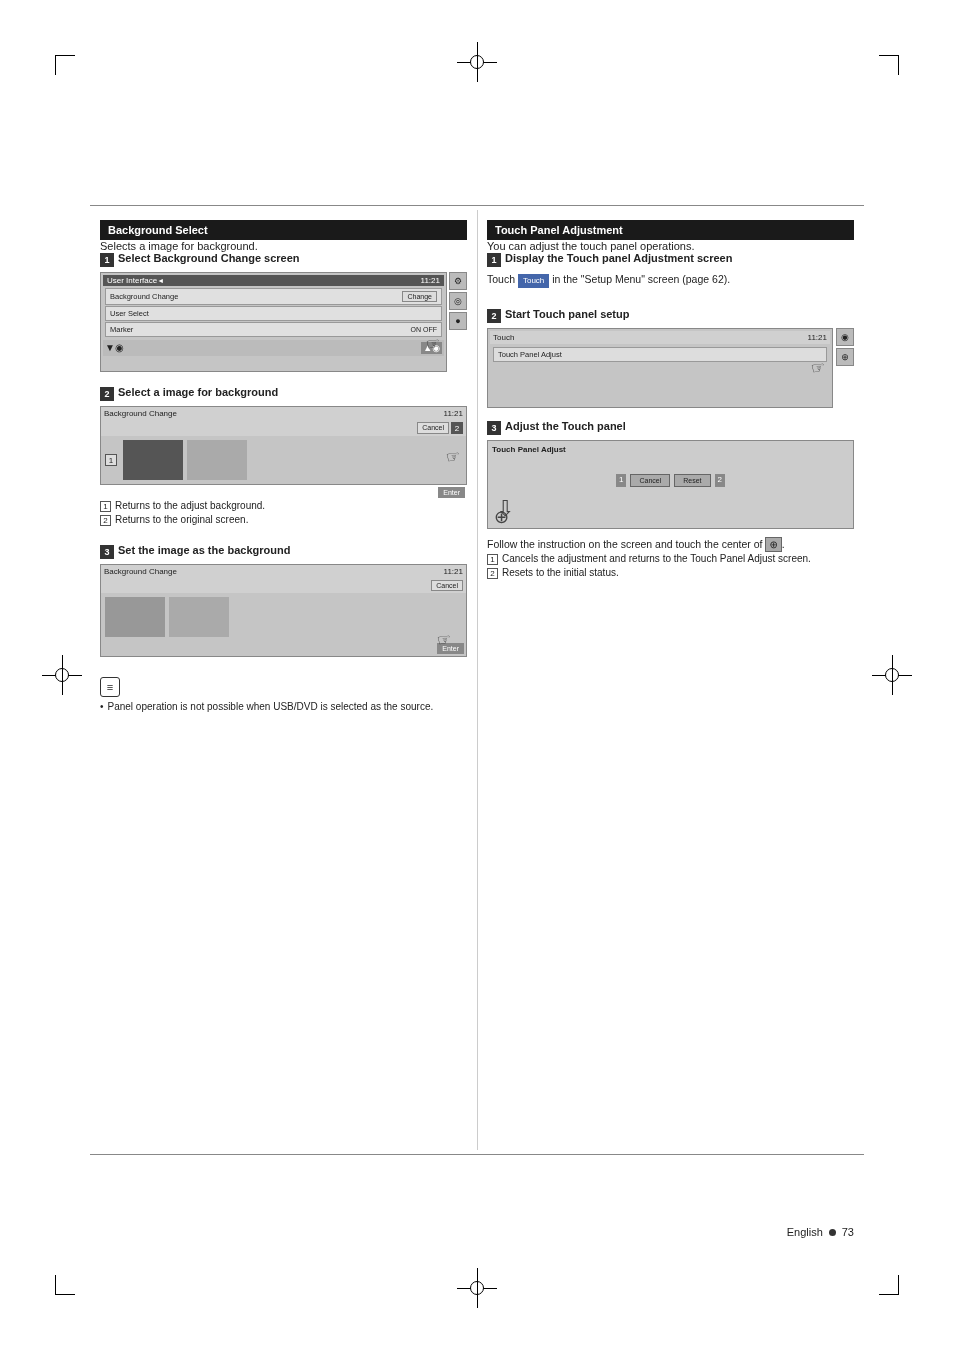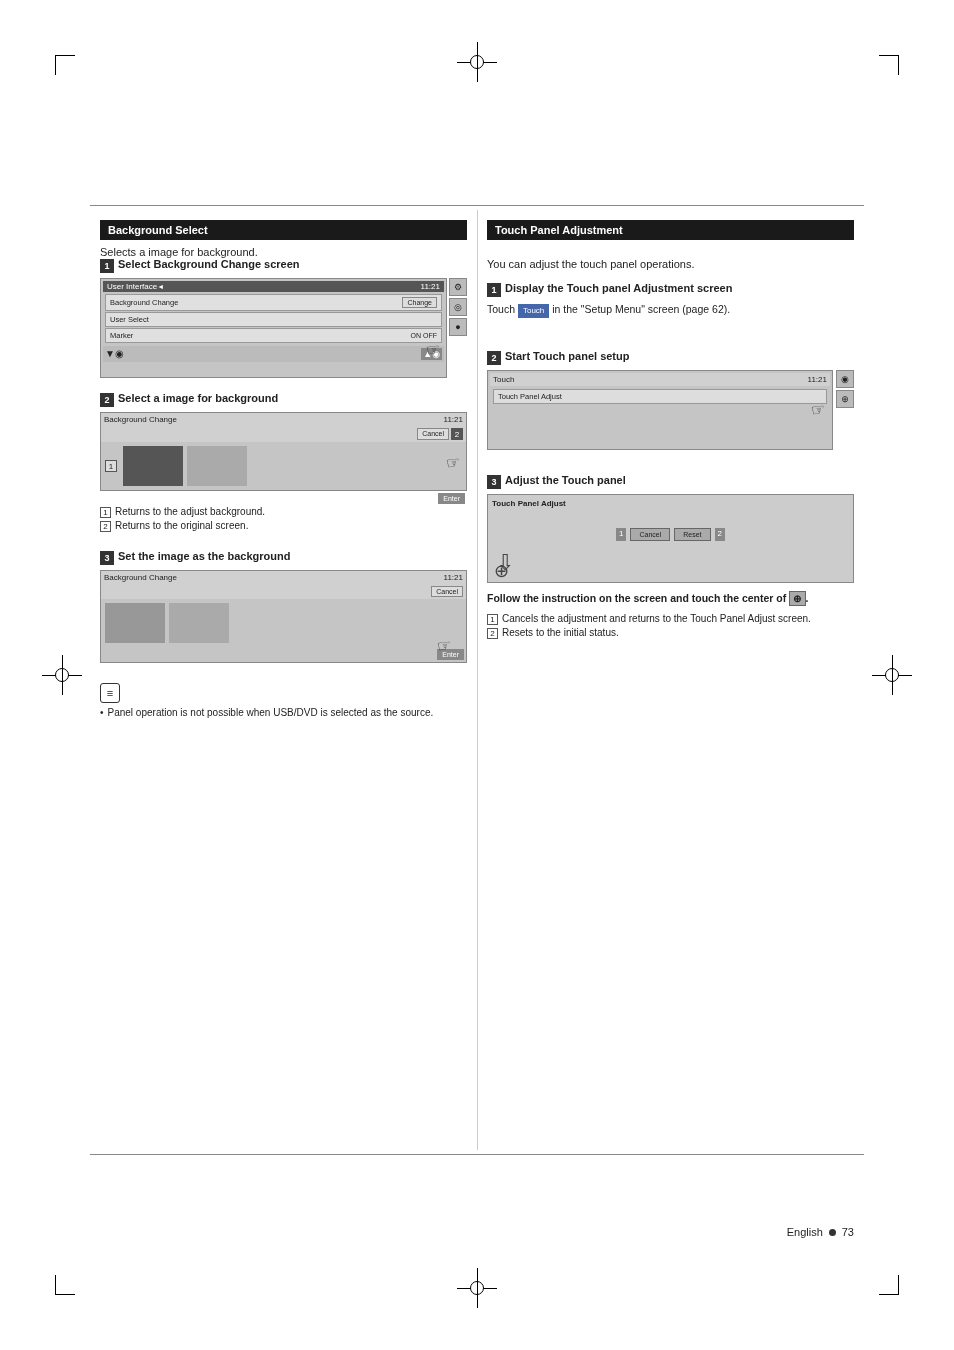--- a/index.html
+++ b/index.html
@@ -72,31 +72,30 @@
       display: flex;
       flex-direction: column;
       gap: 0;
     }
 
     
     .right-col {
       flex: 1;
       display: flex;
       flex-direction: column;
-      gap: 12px;
+      gap: 0;
     }
 
     
     .section-header {
       background: #1a1a1a;
       color: #ffffff;
       font-weight: bold;
       font-size: 11px;
       padding: 4px 8px;
-      margin-bottom: 6px;
     }
 
     .section-desc {
       font-size: 11px;
       color: #222;
     }
 
     
     .step-header {
       font-weight: bold;
@@ -549,21 +548,21 @@
             <span class="tpa-btn">Cancel</span>
             <span class="tpa-btn">Reset</span>
             <span style="font-size:8px; background:#888; color:white; padding:1px 3px;">2</span>
           </div>
 
           <div style="position:absolute; bottom:2px; left:4px; font-size:22px; color:#444;">⇩</div>
           <div style="position:absolute; bottom:-4px; left:2px; font-size:18px; color:#444;">⊕</div>
         </div>
       </div>
 
-      <div style="font-size:10.5px; margin-bottom:6px; line-height:1.5;font-weight:bold;">
+      <div style="font-size:10.5px; margin-bottom:0; line-height:1.5;">
         <span>Follow the instruction on the screen and touch the center of</span>
         <span style="background:#aaa; border:1px solid #666; padding:1px 3px; font-size:10px;">⊕</span>.
       </div>
 
       <ul class="num-list">
         <li>
           <span class="num-box">1</span>
           <span>Cancels the adjustment and returns to the Touch Panel Adjust screen.</span>
         </li>
         <li>

